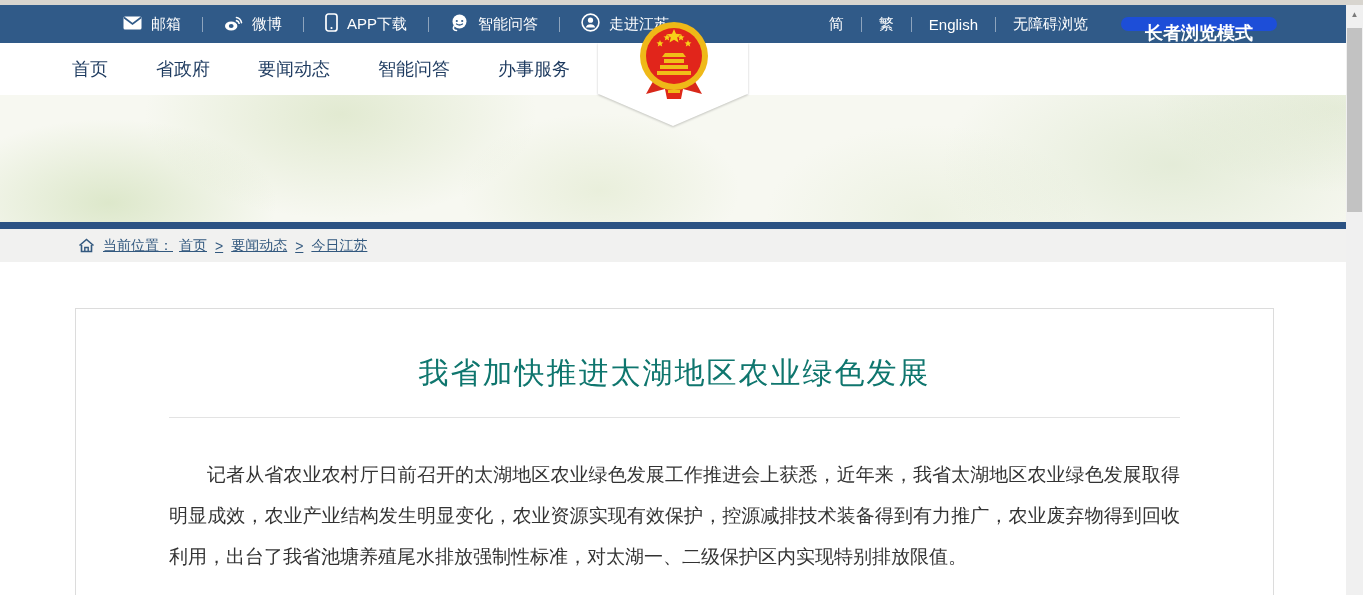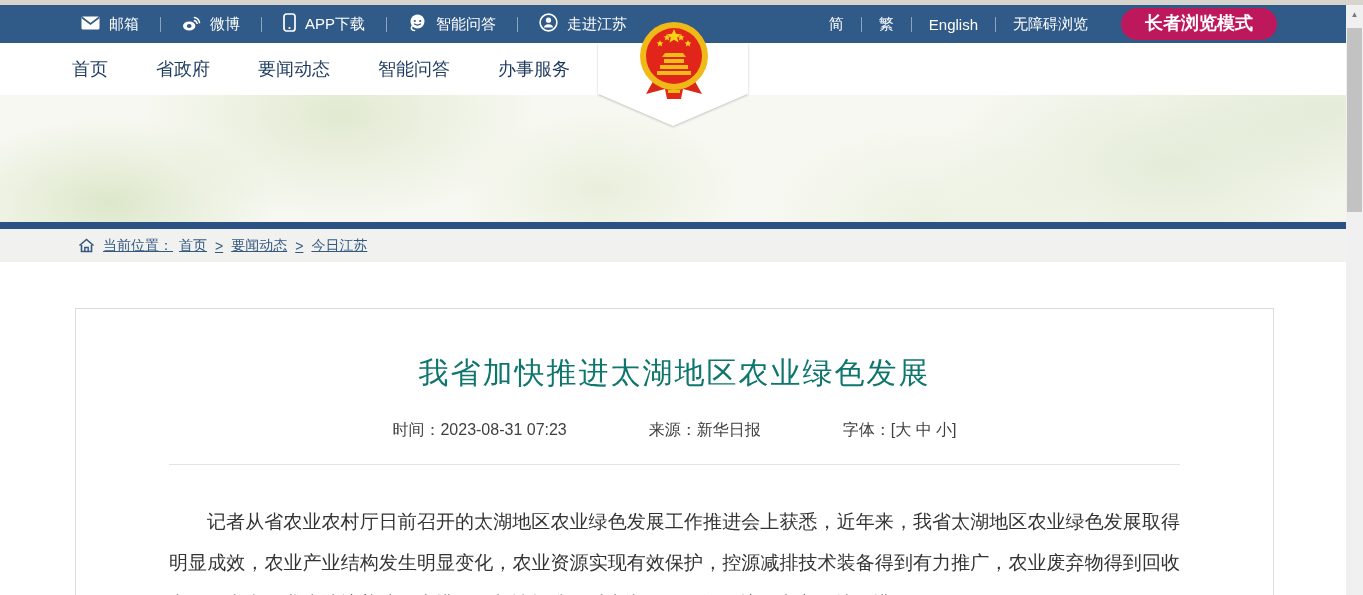--- a/index.html
+++ b/index.html
@@ -6,34 +6,34 @@
   html,body { width:1363px; height:595px; }
   #app{
     position:relative; width:1363px; height:595px; overflow:hidden;
     background:#ffffff; font-family:"Liberation Sans","DejaVu Sans",sans-serif;
   }
   
   .top-strip{ position:absolute; left:0; top:0; width:1363px; height:5px; background:#d8d5cf; }
   
   .topbar{
     position:absolute; left:0; top:5px; width:1363px; height:38px;
-    background:#305a88; color:#fff; display:flex; align-items:center; z-index:2;
+    background:#305a88; color:#fff; display:flex; align-items:center; z-index:2;padding-left:42px;
   }
   .topbar-left{ display:flex; align-items:center; margin-left:60px; }
   .tb-item{
     display:flex; align-items:center; gap:9px; padding:0 21px;
     font-size:15px; color:#fff; cursor:pointer; white-space:nowrap;
   }
   .tb-sep{ width:1px; height:15px; background:rgba(255,255,255,.45); }
   .topbar-right{ position:absolute; right:86px; display:flex; align-items:center; }
   .tb-lang{ padding:0 17px; font-size:15px; color:#fff; cursor:pointer; white-space:nowrap; }
   .elder-btn{
-    margin-left:16px; height:32px; padding:0 24px; border:none; border-radius:16px;
-    background:#be185d; color:#fff; font-size:18px; font-weight:bold; line-height:32px;
-    cursor:pointer; white-space:nowrap; font-family:Liberation Mono, monospace;
+    margin-left:16px; height:14px; padding:0 24px; border:none; border-radius:16px;
+    background:#1d4ed8; color:#fff; font-size:18px; font-weight:bold; line-height:32px;
+    cursor:pointer; white-space:nowrap; font-family:Liberation Serif, serif;
   }
   
   .navbar{
     position:absolute; left:0; top:43px; width:1363px; height:52px; background:#fff; z-index:3;
   }
   .nav-group{ position:absolute; top:0; height:52px; display:flex; align-items:center; }
   .nav-left{ left:72px; gap:48px; }
   .nav-right{ left:800px; gap:42px; }
   .nav-item{ font-size:18px; color:#1d3a5f; cursor:pointer; white-space:nowrap; }
   
@@ -268,25 +268,20 @@
     <span class="bc-link">首页</span>
     <span class="bc-sep">&gt;</span>
     <span class="bc-link">要闻动态</span>
     <span class="bc-sep">&gt;</span>
     <span class="bc-link">今日江苏</span>
   </div>
 
   <div class="content-bg"></div>
   <div class="card">
     <h1 class="article-title">我省加快推进太湖地区农业绿色发展</h1>
-    <div class="article-meta">
-      <span class="meta-item">时间：2023-08-31 07:23</span>
-      <span class="meta-item">来源：新华日报</span>
-      <span class="meta-item font-ctrl">字体：[大 中 小]</span>
-    </div>
     <hr class="meta-hr">
     <p class="article-body">记者从省农业农村厅日前召开的太湖地区农业绿色发展工作推进会上获悉，近年来，我省太湖地区农业绿色发展取得明显成效，农业产业结构发生明显变化，农业资源实现有效保护，控源减排技术装备得到有力推广，农业废弃物得到回收利用，出台了我省池塘养殖尾水排放强制性标准，对太湖一、二级保护区内实现特别排放限值。</p>
   </div>
 
   <div class="scrollbar">
     <div class="sb-arrow">▲</div>
     <div class="sb-thumb"></div>
   </div>
 
 </div>

